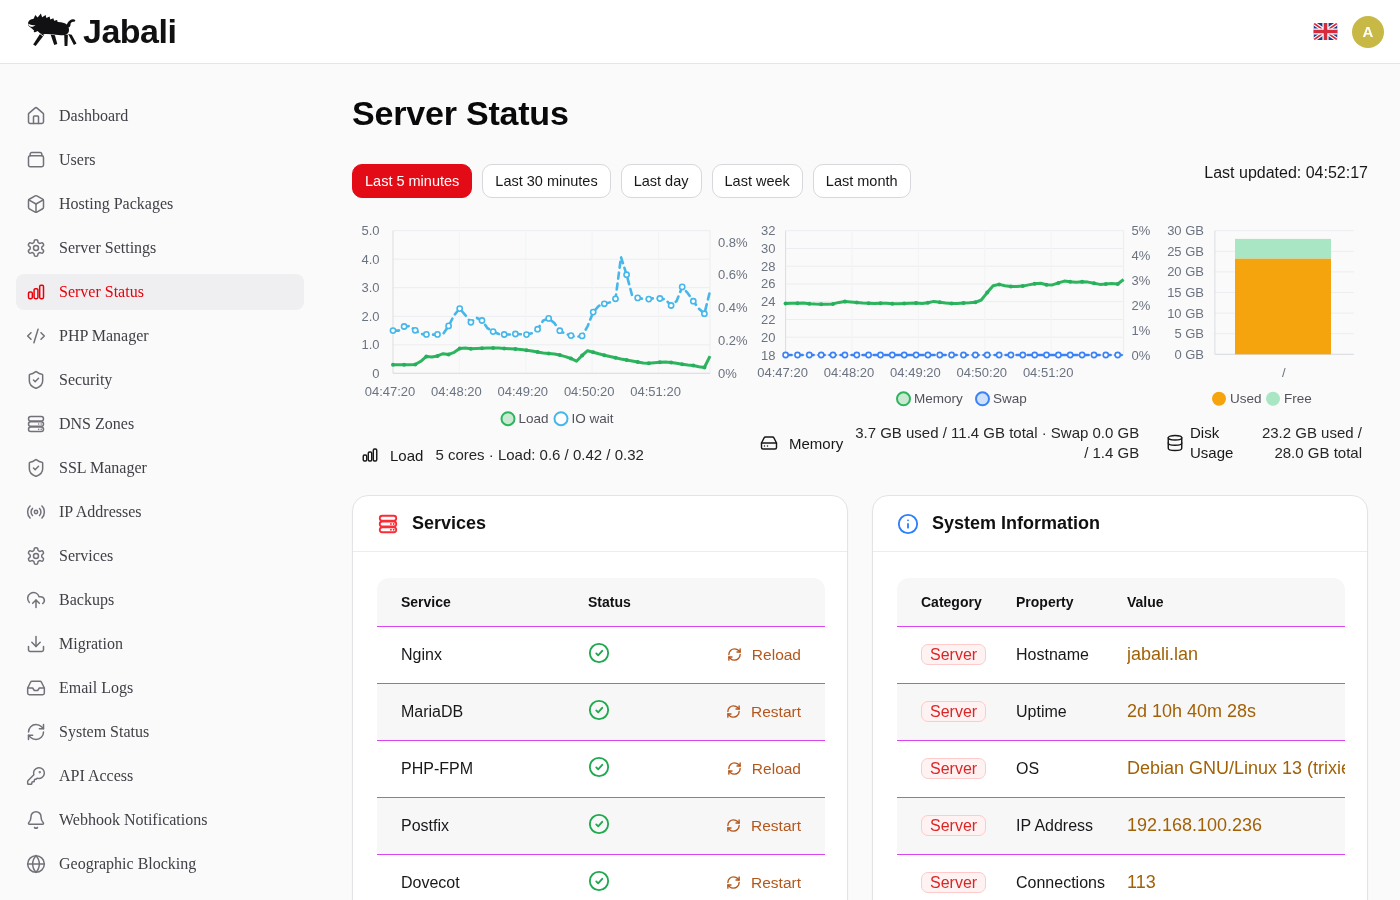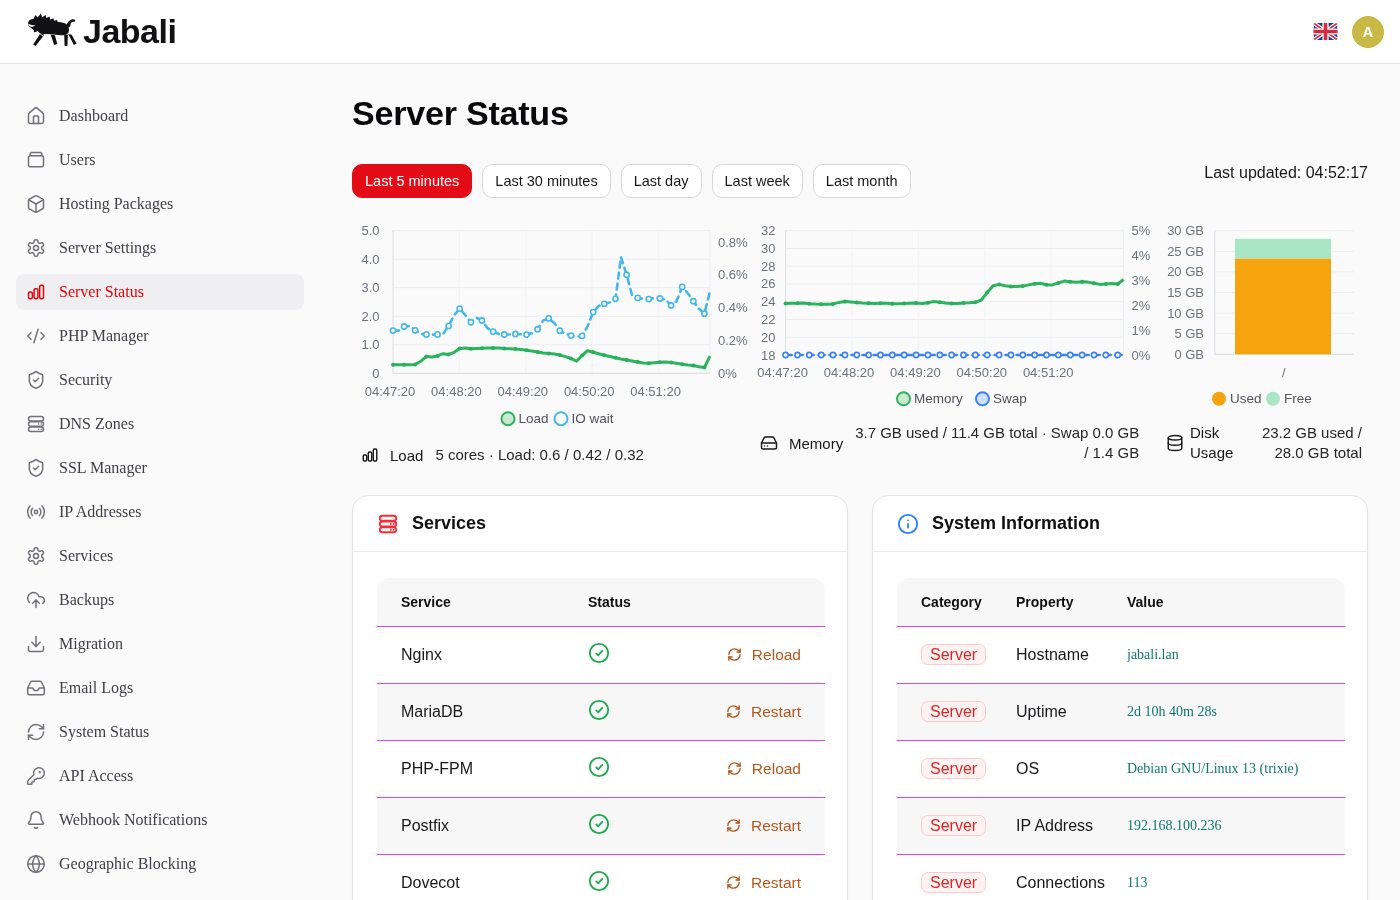--- a/index.html
+++ b/index.html
@@ -54,21 +54,21 @@
 th { text-align:left; font-size:14px; font-weight:bold; color:#111113; background:#f7f7f8;
   height:48px; vertical-align:middle; }
 td { height:57px; vertical-align:middle; font-size:16px; color:#18181b;
   border-top:1px solid #d946ef; }
 tr.even td { background:#f7f7f8; }
 .svc-name { padding-left:24px; }
 .act { color:#b4571c; font-size:15.5px; text-align:right; padding-right:24px; white-space:nowrap; }
 .act svg { vertical-align:-2px; margin-right:6px; }
 .badge { display:inline-block; font-size:16px; color:#dc2626; background:#fef2f2;
   border:1px solid #fecaca; border-radius:7px; padding:2px 8px; line-height:15px; }
-.mono { font-family:Liberation Serif, serif; font-size:14px; color:#0f766e; white-space:nowrap; }
+.mono { font-family:Liberation Sans, sans-serif; font-size:18px; color:#a16207; white-space:nowrap; }
 </style>
 </head>
 <body>
 <div class="topbar">
   <div class="brand">
     <svg width="56" height="42" viewBox="0 0 56 42" style="margin-top:-3px" fill="#111113">
 <path d="M4.0 14.0 C4.4 11.9 5.8 10.7 7.6 10.2 C8.3 10.0 9.0 9.9 9.6 9.8 L11.3 6.0 L13.6 8.5 L16.9 4.4 L18.1 8.2 L21.6 6.0 L22.4 9.1 L25.6 7.6 L26.3 10.5 L29.4 9.2 L30.1 11.7 L33.1 11.0 L33.7 13.1 L37.0 13.3 C39.8 13.7 42.0 14.6 43.4 16.2 C44.6 18.0 45.4 20.0 44.9 22.2 C44.4 24.3 42.8 25.5 40.8 25.9 C37.8 26.5 34.8 26.3 31.8 25.8 C28.0 25.1 24.0 24.7 20.0 25.0 C17.0 25.2 14.8 24.2 13.8 22.0 L11.0 23.2 C9.8 23.6 9.4 22.6 10.2 21.8 C8.8 20.2 7.0 18.8 5.2 17.6 C4.2 16.8 3.8 15.2 4.0 14.0 Z"></path>
 <path d="M42.2 17.6 C43.2 13.4 45.6 10.6 48.6 10.2 C50.4 10.0 51.6 10.9 51.2 11.9 C50.9 12.7 49.3 12.5 48.2 12.9 C47.0 13.3 46.5 14.3 46.5 15.7 C46.5 17.1 45.7 18.1 44.4 18.6 Z"></path>
 <path d="M16.6 24.0 L20.3 25.7 L11.6 37.0 L9.2 35.4 Z"></path>
 <path d="M26.6 25.4 L30.9 26.2 L33.3 35.1 L30.2 35.9 Z"></path>

